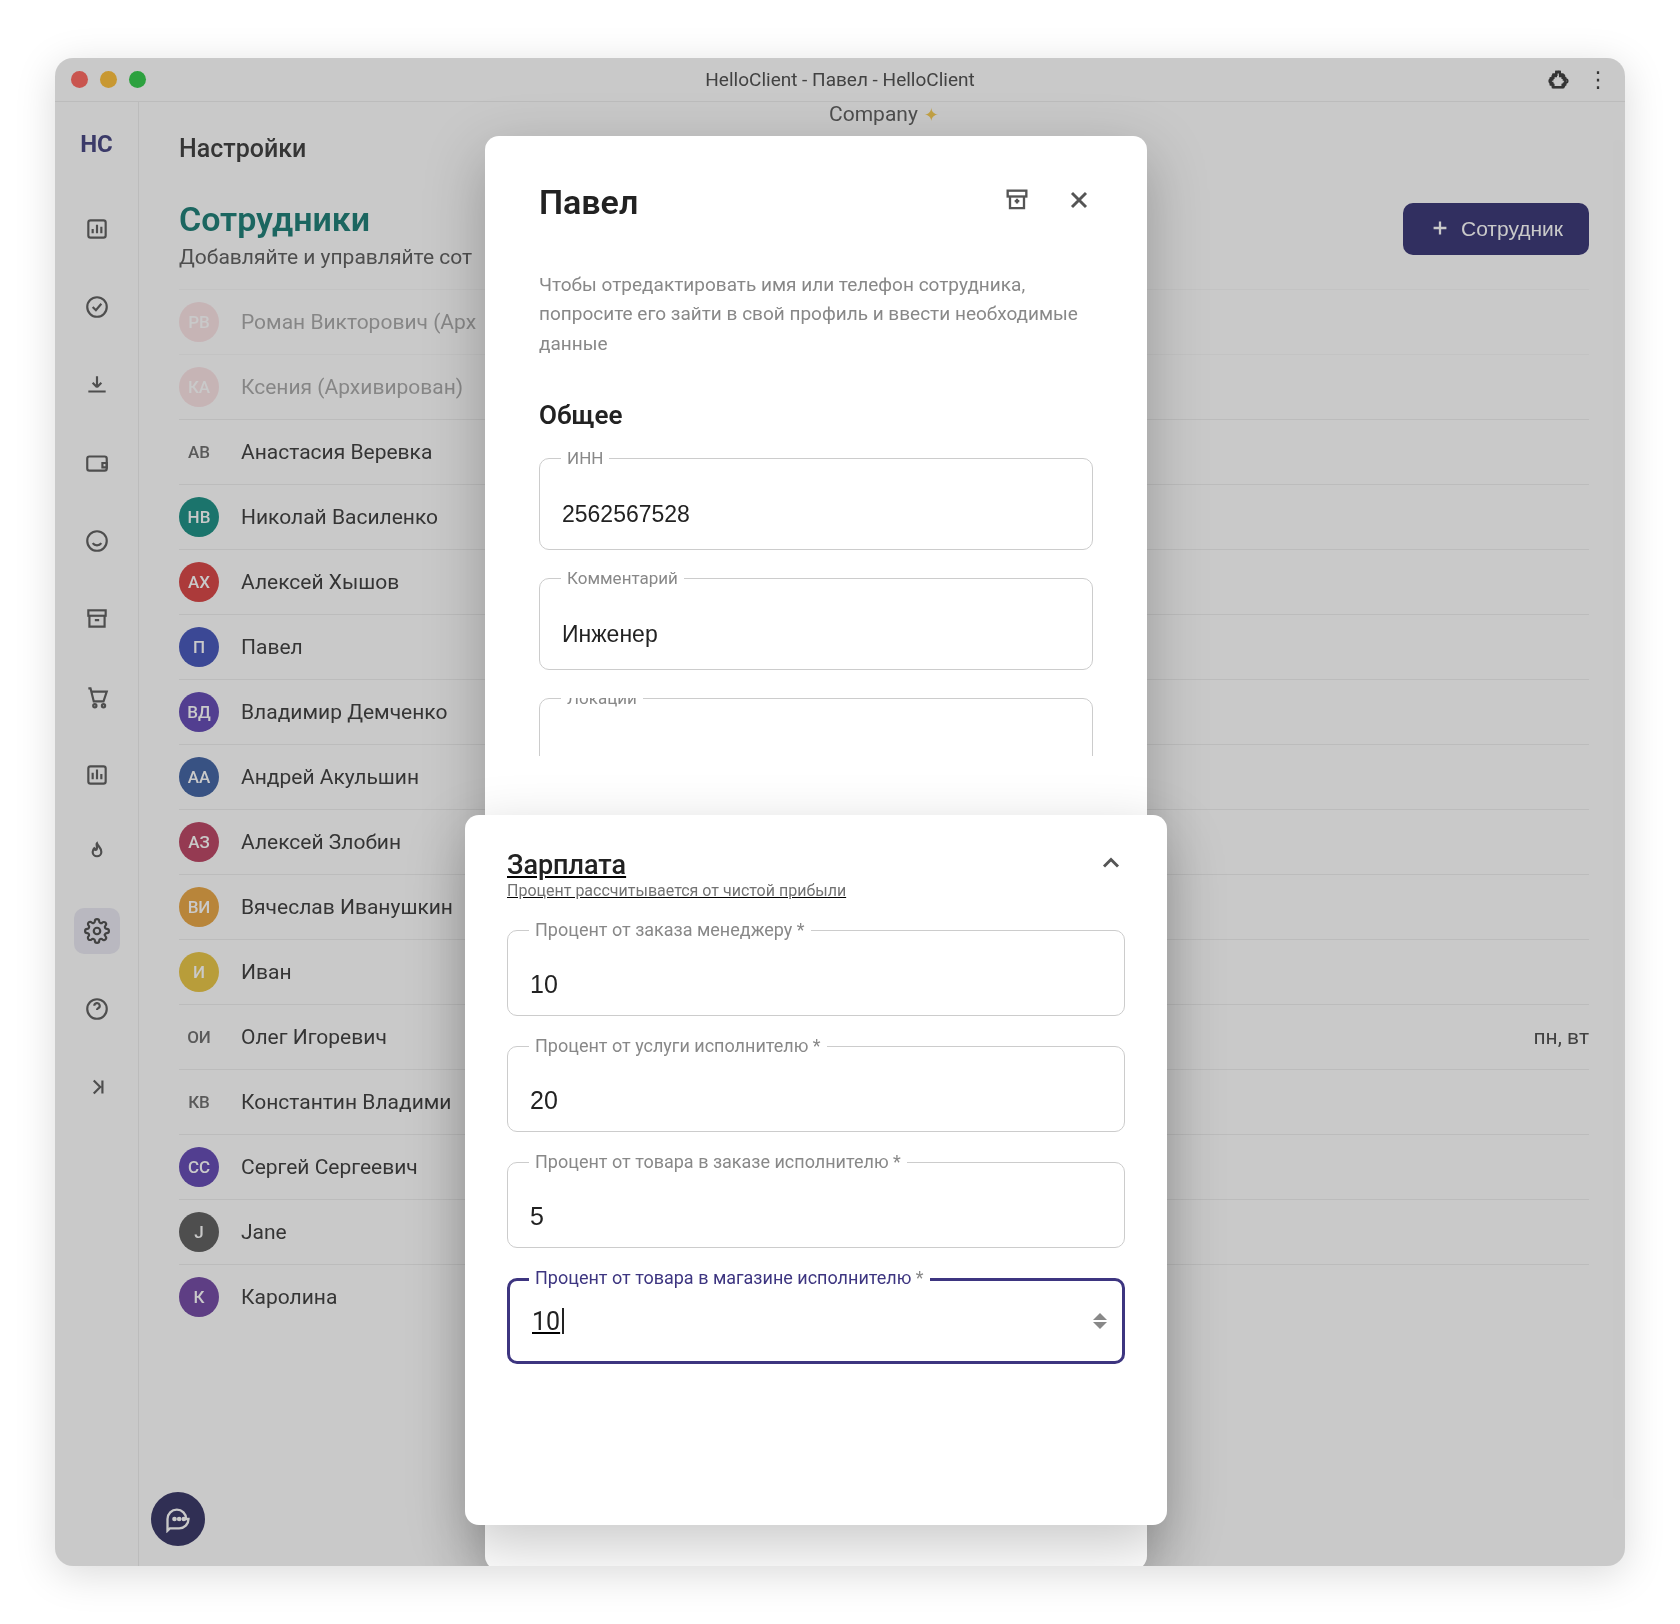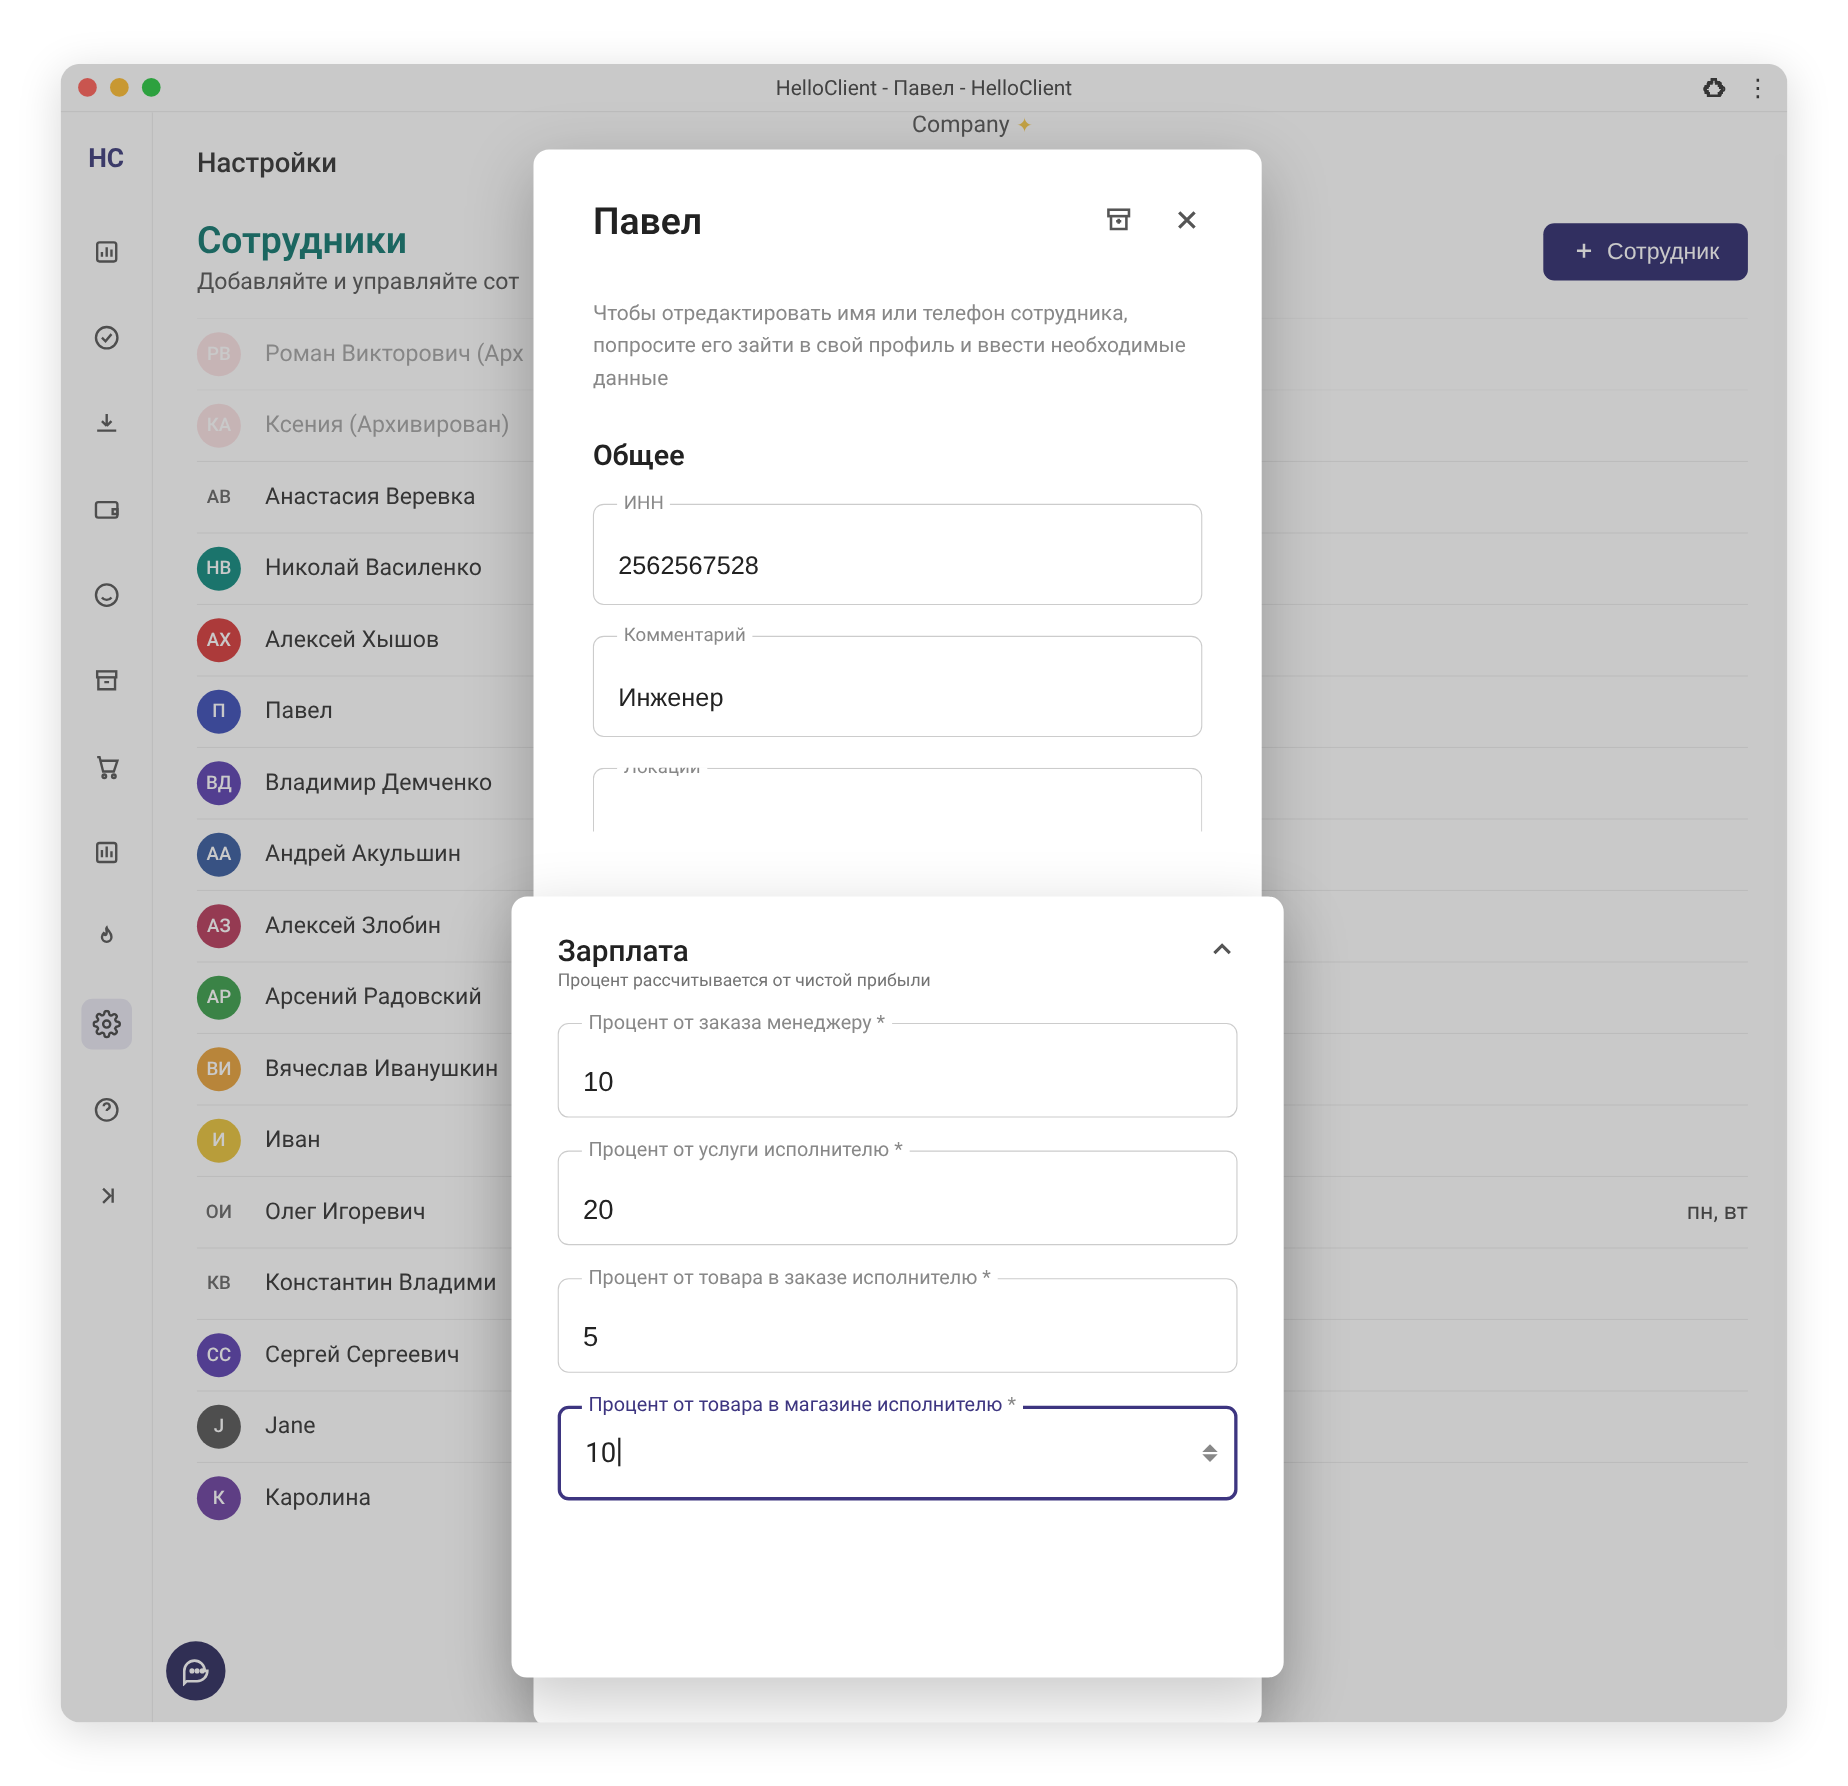--- a/index.html
+++ b/index.html
@@ -185,20 +185,21 @@
   
   .modal2 {
     position:absolute;
     left: 410px; top: 757px;
     width: 702px;
     height: 710px;
     background:#fff;
     border-radius: 14px;
     box-shadow: 0 20px 60px rgba(0,0,0,0.22);
     padding: 34px 42px 0;
+    text-decoration: underline;
   }
   .modal2-head {
     display:flex; align-items:center; justify-content:space-between;
   }
   .modal2-head h3 { font-size:27px; font-weight:500; color:#222;}
   .chev { color:#555;}
   .chev svg{width:28px;height:28px;}
   .modal2-hint { color:#737373; font-size:16px; }
   .sal-field { position:relative; margin-top: 30px; }
   .sal-label {
@@ -420,26 +421,20 @@
           <div class="emp-row">
             <div class="emp-av" style="background: rgb(54, 90, 158);">АА</div>
             <div class="emp-name">Андрей Акульшин</div>
             <div class="emp-email">andex.ru</div>
             <div class="emp-days"></div>
           </div>
           <div class="emp-row">
             <div class="emp-av" style="background: rgb(184, 58, 90);">АЗ</div>
             <div class="emp-name">Алексей Злобин</div>
             <div class="emp-email">dex.ru</div>
-            <div class="emp-days"></div>
-          </div>
-          <div class="emp-row">
-            <div class="emp-av" style="background: rgb(58, 158, 74);">АР</div>
-            <div class="emp-name">Арсений Радовский</div>
-            <div class="emp-email">ex.ru</div>
             <div class="emp-days"></div>
           </div>
           <div class="emp-row">
             <div class="emp-av" style="background: rgb(232, 161, 58);">ВИ</div>
             <div class="emp-name">Вячеслав Иванушкин</div>
             <div class="emp-email">ex.ru</div>
             <div class="emp-days"></div>
           </div>
           <div class="emp-row">
             <div class="emp-av" style="background: rgb(232, 194, 58);">И</div>

